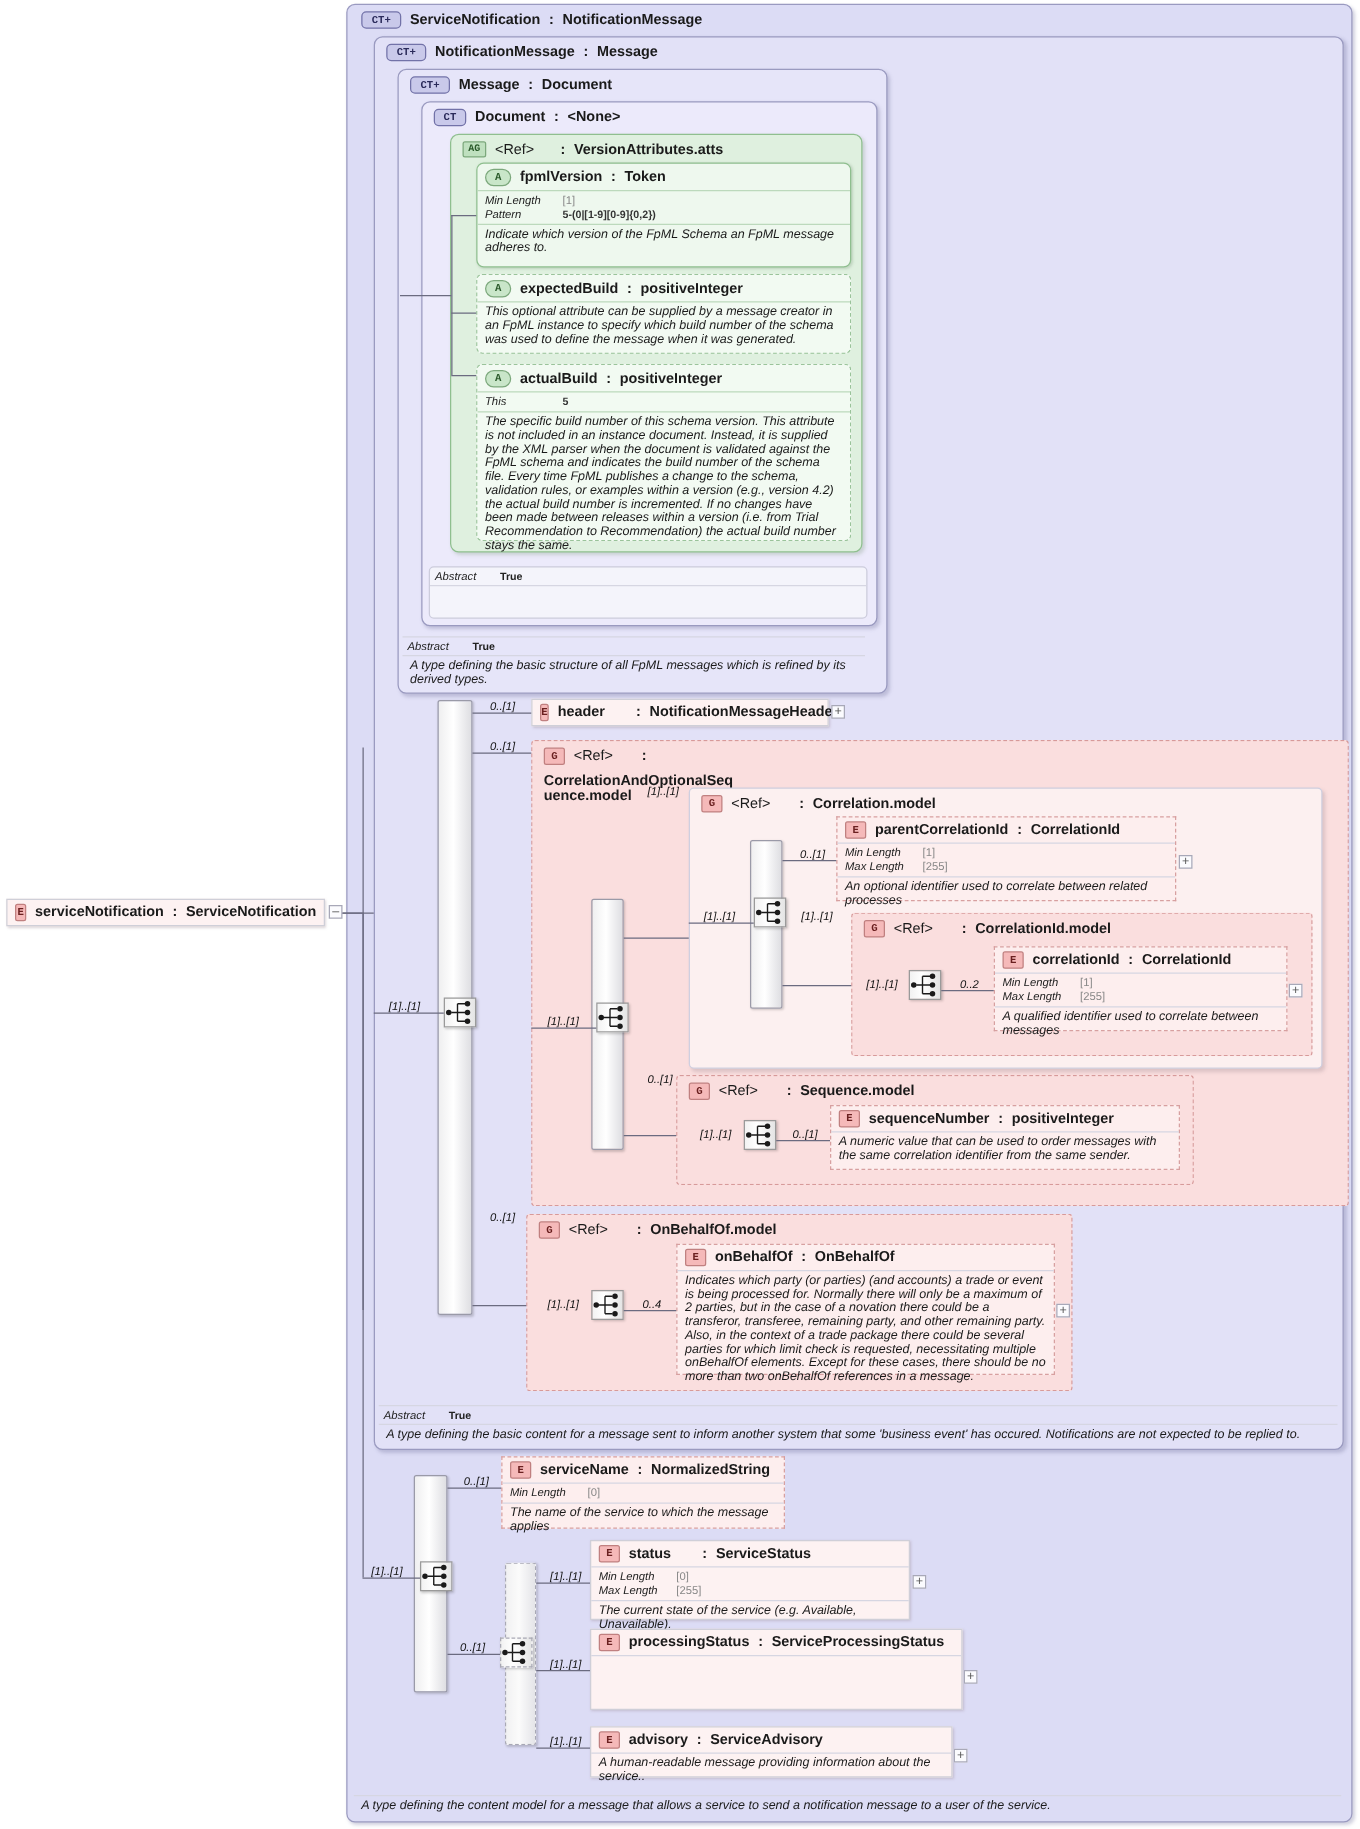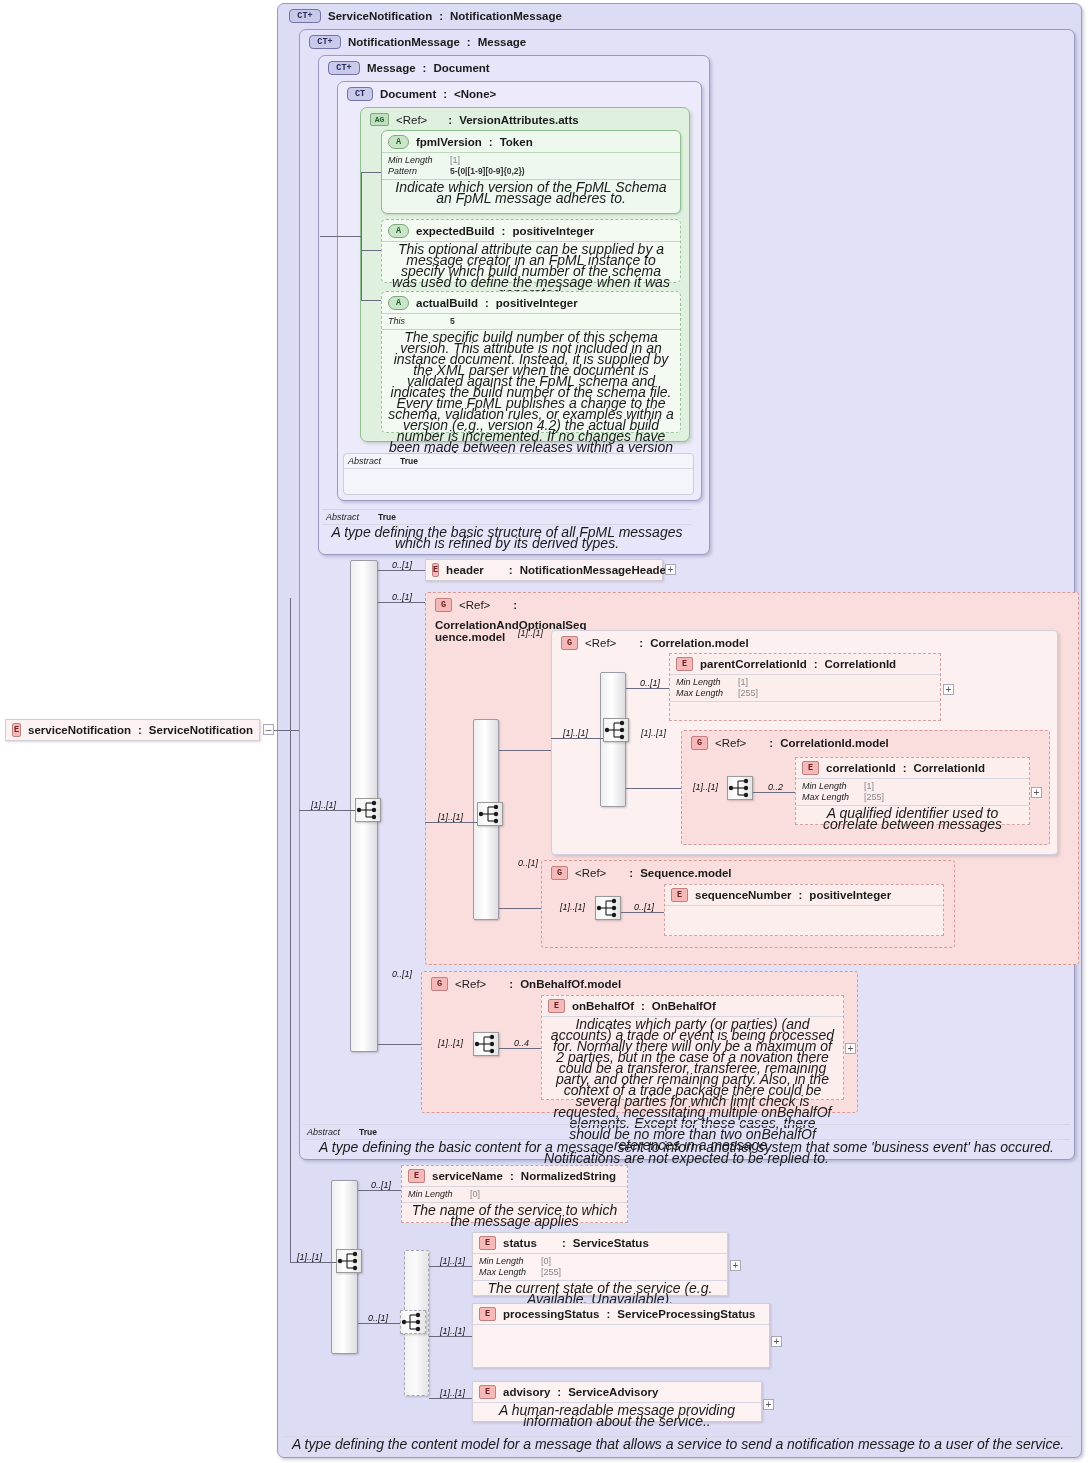--- a/index.html
+++ b/index.html
@@ -57,21 +57,21 @@
           background:#c9e6c9;color:#2a5a2a;}
 
   
   .facets{padding:2px 6px 2px 6px;font-size:9px;line-height:11px;}
   .facets .row{display:flex;}
   .facets .fk{font-style:italic;color:#222;width:62px;}
   .facets .fv{color:#888;font-style:normal;}
   .facets .fv.dark{color:#333;font-weight:bold;font-size:8.5px;}
   .sep{border-top:1px solid #d6d6e2;margin:0;}
   .sep.green{border-top:1px solid #bcd9bc;}
-  .doc{padding:2px 6px 3px 6px;font-size:14px;line-height:11px;font-style:italic;color:#1a1a1a;text-align:center;}
+  .doc{padding:2px 6px 3px 6px;font-size:10px;line-height:11px;font-style:italic;color:#1a1a1a;}
 
   
   .abs{position:absolute;box-sizing:border-box;}
   .abs .ar{display:flex;font-size:9px;line-height:12px;padding:1px 4px 1px 4px;}
   .abs .ak{font-style:italic;color:#222;width:52px;}
   .abs .av{font-weight:bold;color:#222;font-size:8.5px;}
 
   
   .hline{position:absolute;height:0;border-top:1px solid #6b6b80;}
   .vline{position:absolute;width:0;border-left:1px solid #6b6b80;}
@@ -336,20 +336,21 @@
       <div class="row">
           <span class="fk">Min Length</span>
           <span class="fv">[1]</span>
         </div>
       <div class="row">
           <span class="fk">Max Length</span>
           <span class="fv">[255]</span>
         </div>
     </div>
     <div class="sep"></div>
+    <div class="doc">An optional identifier used to correlate between related processes</div>
   </div>
   <div class="pm" style="left:943px;top:684px;">+</div>
   <div class="card" style="left:640px;top:678px;">0..[1]</div>
   <div class="hline" style="left:626px;top:688px;width:43px;"></div>
 
   <div class="box grp-frame" style="left:681px;top:730px;width:369px;height:115px;"></div>
   <div class="box" style="left:685px;top:732px;">
     <div class="node-title">
       <span class="chip g">G</span>
       <span class="ref">&lt;Ref&gt;</span>
@@ -428,20 +429,21 @@
   <div class="card" style="left:560px;top:902px;">[1]..[1]</div>
 
   <div class="box el-box dashed" style="left:664px;top:884px;width:280px;height:52px;">
     <div class="node-title" style="padding-top:3px;">
       <span class="chip e">E</span>
       <span class="nm">sequenceNumber</span>
       <span class="ty">:</span>
       <span class="ty">positiveInteger</span>
     </div>
     <div class="sep"></div>
+    <div class="doc">A numeric value that can be used to order messages with the same correlation identifier from the same sender.</div>
   </div>
   <div class="card" style="left:634px;top:902px;">0..[1]</div>
   <div class="hline" style="left:621px;top:912px;width:43px;"></div>
 
   <div class="box grp-frame" style="left:421px;top:971px;width:437px;height:142px;"></div>
   <div class="box" style="left:425px;top:973px;">
     <div class="node-title">
       <span class="chip g">G</span>
       <span class="ref">&lt;Ref&gt;</span>
       <span class="ty" style="margin-left:16px">:</span>

